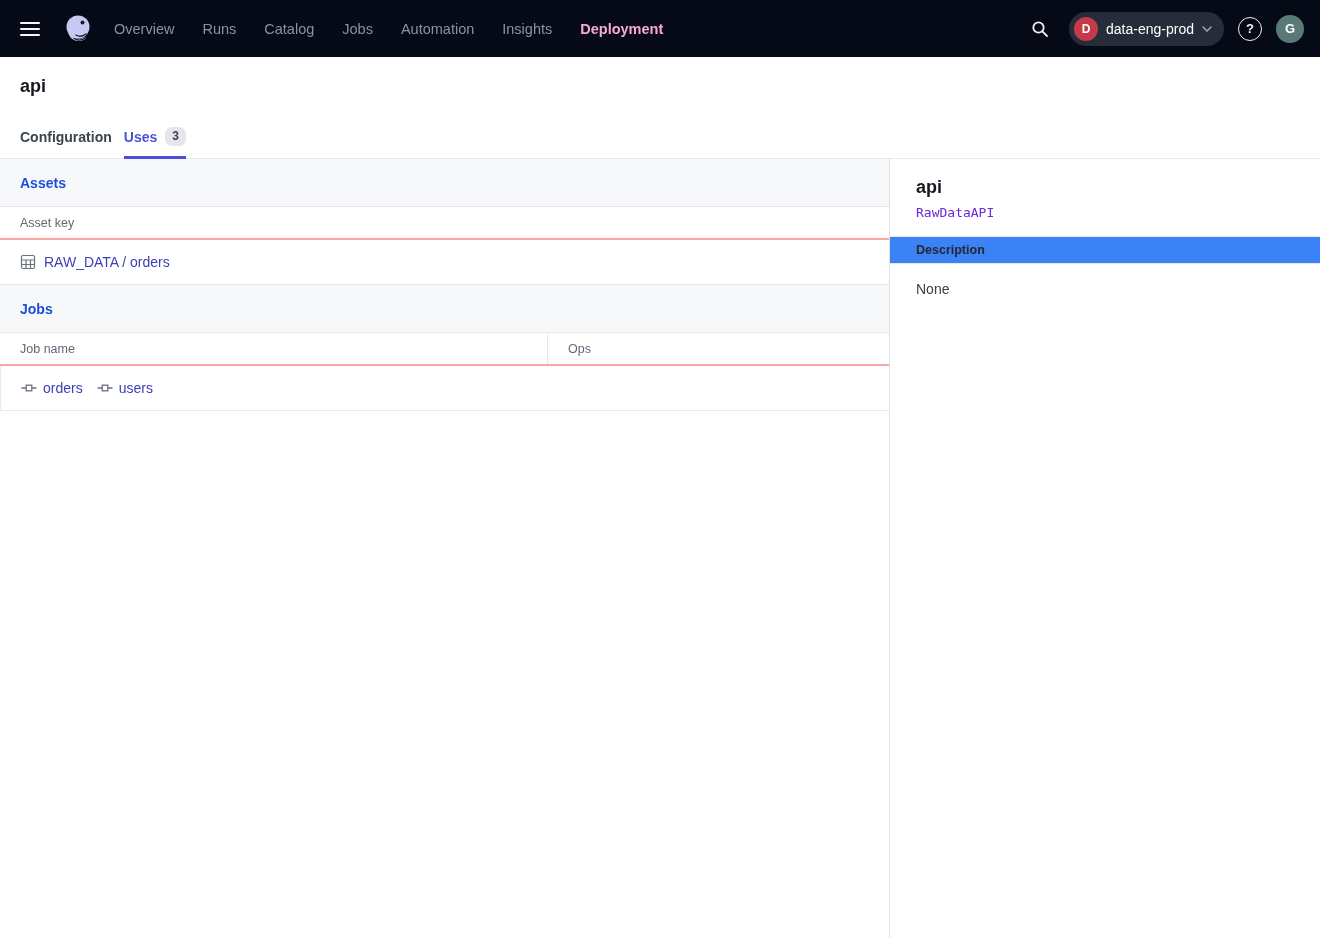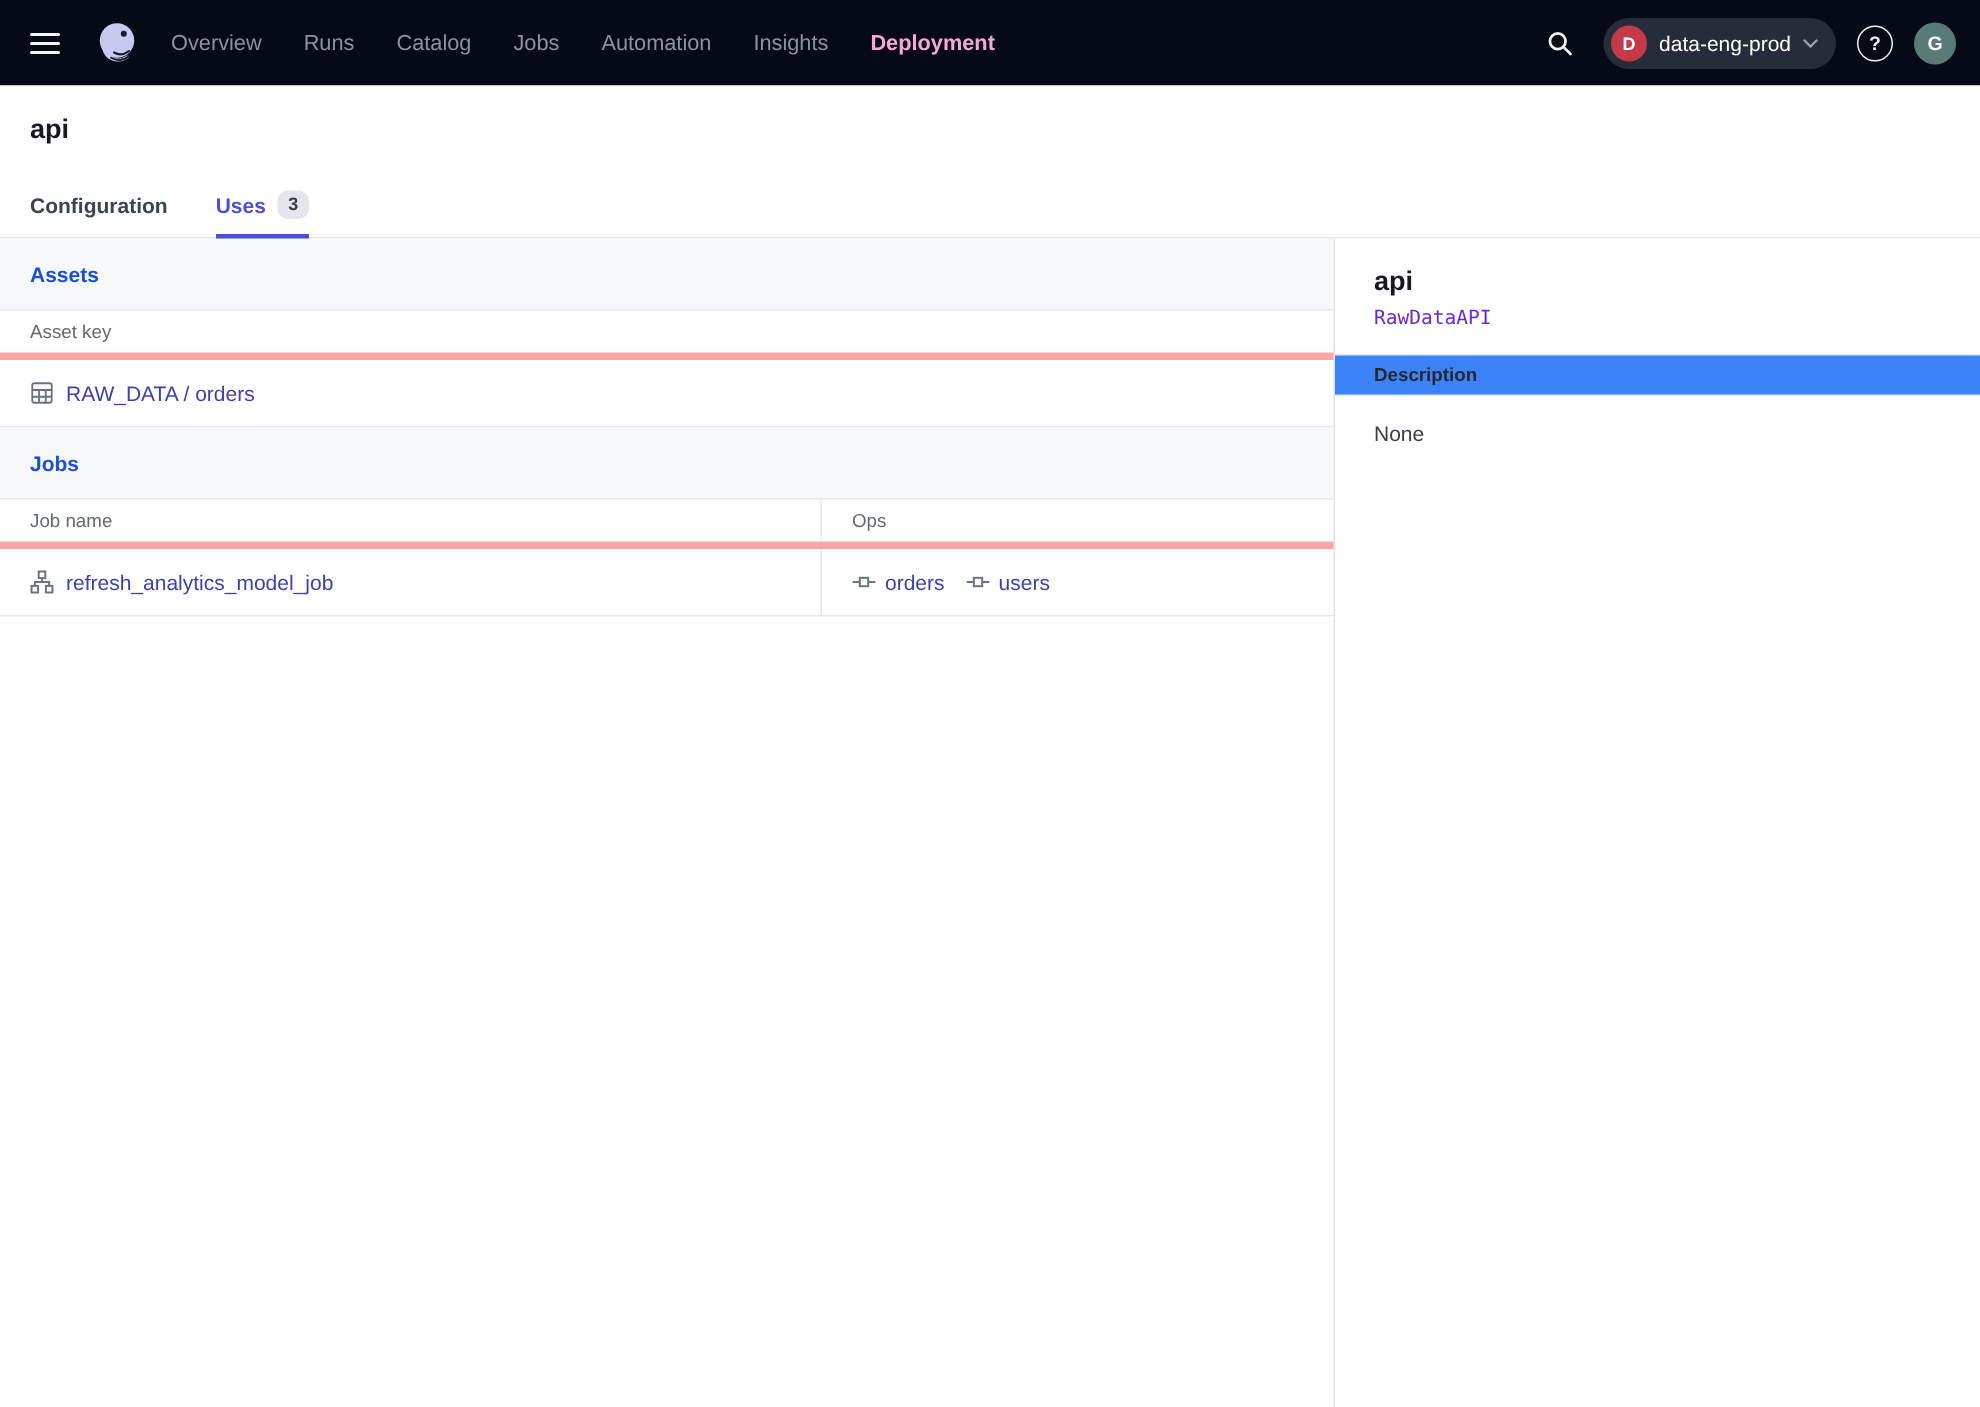--- a/index.html
+++ b/index.html
@@ -33,34 +33,34 @@
   
   .page-header { height: 58px; display: flex; align-items: center; padding: 0 20px; gap: 12px; background: #fff; }
   .page-title { font-size: 18px; font-weight: 700; color: #16191f; }
   .resource-badge { height: 24px; background: #e9eaf0; border-radius: 8px; display: inline-flex; align-items: center;
     gap: 6px; padding: 0 10px; font-size: 12.5px; color: #333843; }
   .resource-badge a { color: #4040b2; text-decoration: none; cursor: pointer; }
   .badge-icon { display: flex; align-items: center; }
   .refresh-icon { display: flex; align-items: center; cursor: pointer; }
 
   
-  .tabs { height: 44px; display: flex; align-items: stretch; gap: 32px; padding: 0 20px; border-bottom: 1px solid #e7e8ec; }
+  .tabs { height: 44px; display: flex; align-items: stretch; gap: 12px; padding: 0 20px; border-bottom: 1px solid #e7e8ec; }
   .tab { position: relative; display: flex; align-items: center; gap: 8px; font-size: 14px; font-weight: 600;
     color: #394450; cursor: pointer; }
   .tab.active { color: #4c4fd8; }
   .tab.active::after { content: ""; position: absolute; left: 0; right: 0; bottom: -1px; height: 3px; background: #4c4fd8; }
   .tab-count { background: #e4e6eb; color: #394049; border-radius: 7px; font-size: 12px; font-weight: 600;
     padding: 2px 7px; line-height: 1.2; }
 
   
   .content { display: flex; height: 779px; }
   .main { width: 890px; border-right: 1px solid #e0e2e7; }
   .section-band { height: 48px; background: #f7f8fa; border-bottom: 1px solid #e7e8ec; display: flex;
     align-items: center; padding: 0 20px; font-size: 14px; font-weight: 700; color: #1d4ed8; }
-  .col-header-row { height: 33px; display: flex; align-items: flex-end; border-bottom: 5px solid #fca5a5;
+  .col-header-row { height: 33px; display: flex; align-items: flex-end; border-bottom: 2px solid #fca5a5;
     font-size: 12.5px; color: #626975; }
   .col-header-row .cell, .data-row .cell { padding: 0 20px; display: flex; align-items: center; height: 100%; }
   .data-row { height: 45px; display: flex; align-items: center; border-bottom: 1px solid #e7e8ec; font-size: 14px; }
   .cell-grow { flex: 1; }
   .col-name { width: 547px; flex: none; }
   .col-ops { flex: 1; border-left: 1px solid #e7e8ec; }
   .row-link { color: #3d3fb3; text-decoration: none; cursor: pointer; display: inline-flex; gap: 8px; }
   .ops-cell { gap: 14px; }
   .op-link { color: #3d3fb3; text-decoration: none; cursor: pointer; display: inline-flex; align-items: center; gap: 6px; }
 
@@ -162,31 +162,20 @@
 
 
     <div class="section-band">Jobs</div>
 
     <div class="col-header-row">
       <div class="cell col-name">Job name</div>
       <div class="cell col-ops">Ops</div>
     </div>
 
     <div class="data-row">
-      <div class="cell col-name">
-        <a class="row-link">
-          <svg width="16" height="16" viewBox="0 0 16 16" fill="none" stroke="#6a7280" stroke-width="1.3">
-            <rect x="5.8" y="1" width="4.4" height="4.4"></rect>
-            <rect x="1" y="10.6" width="4.4" height="4.4"></rect>
-            <rect x="10.6" y="10.6" width="4.4" height="4.4"></rect>
-            <path d="M8 5.4 V8 M3.2 10.6 V8 H12.8 V10.6"></path>
-          </svg>
-          <span>refresh_analytics_model_job</span>
-        </a>
-      </div>
       <div class="cell col-ops ops-cell">
         <a class="op-link">
           <svg width="16" height="16" viewBox="0 0 16 16" fill="none" stroke="#6a7280" stroke-width="1.3">
             <rect x="5.2" y="5.2" width="5.6" height="5.6"></rect>
             <path d="M0.5 8 H5.2 M10.8 8 H15.5"></path>
           </svg>
           <span>orders</span>
         </a>
         <a class="op-link">
           <svg width="16" height="16" viewBox="0 0 16 16" fill="none" stroke="#6a7280" stroke-width="1.3">

